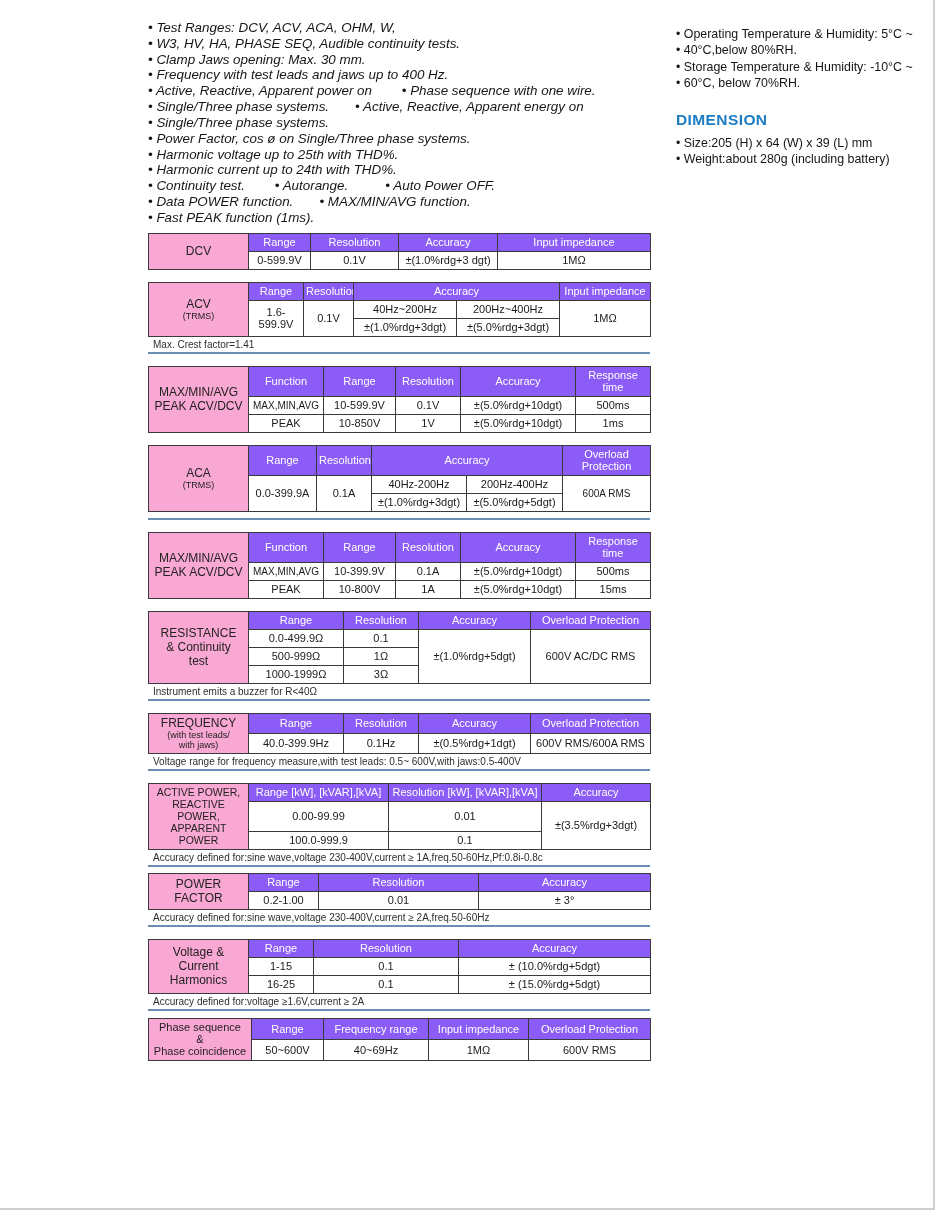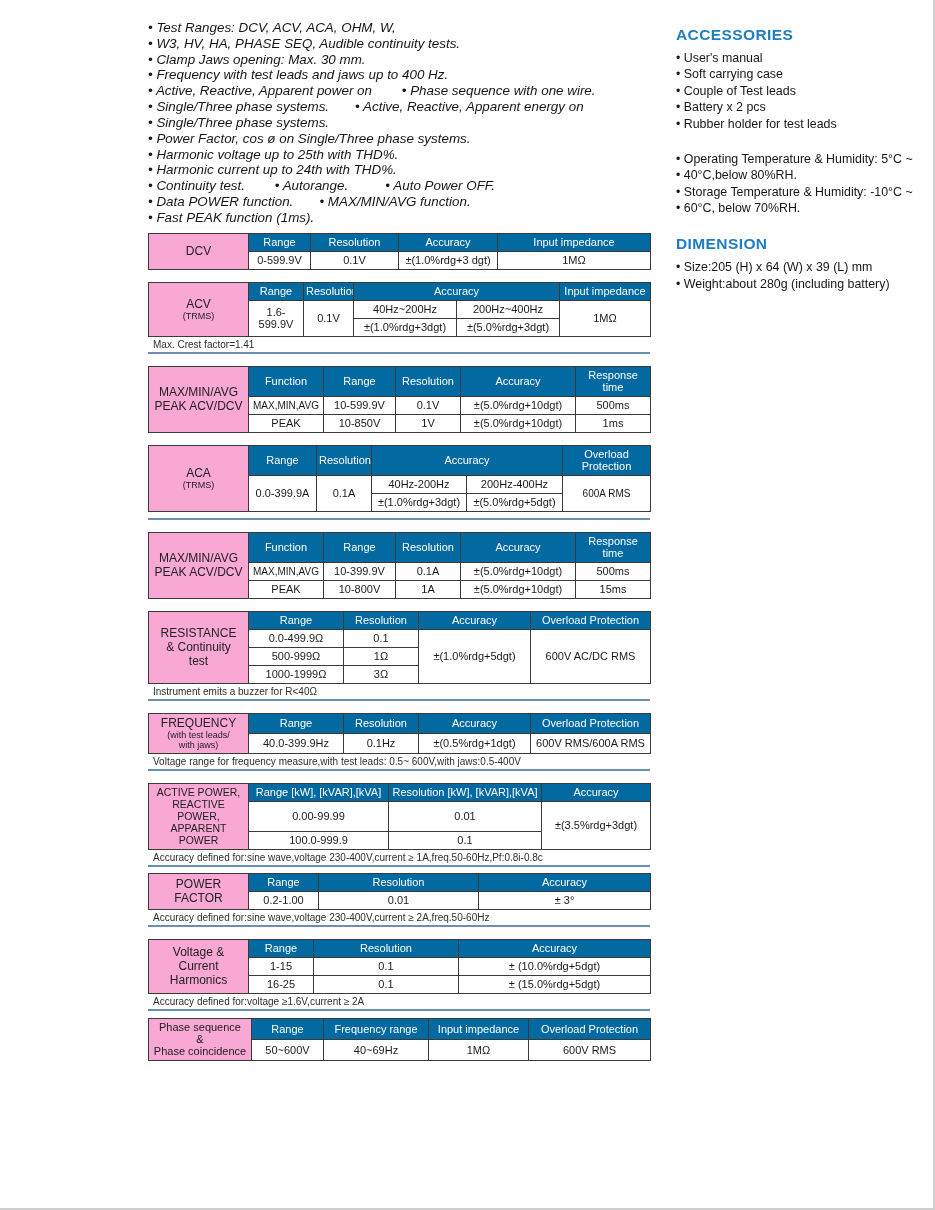--- a/index.html
+++ b/index.html
@@ -17,21 +17,21 @@
   .fn-item { font-size:13.4px; line-height:1.18; white-space:pre-wrap; color:#161616;font-style:italic; }
 
   .block { margin-top:12px; }
   .block.first { margin-top:7px; }
 
   table { border-collapse:collapse; table-layout:fixed; width:502px; }
   th, td {
     border:1px solid #3a3a3a; text-align:center; vertical-align:middle;
     font-size:11px; padding:2.5px 2px; font-weight:normal; overflow:hidden;
   }
-  th { background:#0369a1; color:#ffffff; }
+  th { background:#8b5cf6; color:#ffffff; }
   td.lbl { font-size:12px; color:#222; background:#f9a8d4; }
   td.lbl .sub { font-size:9px; }
   td.small { font-size:10px; }
   .note { font-size:10px; color:#2e2e2e; padding:2px 0 1px 5px; }
   .rule { border-bottom:2px solid #6a8fb2; margin-top:1px; }
 
   
   .r-sec { margin-bottom:19px; }
   .r-title { font-size:15.5px; font-weight:bold; color:#1d7dc4; letter-spacing:.4px; margin:0 0 6px 0; }
   .r-item { font-size:12.4px; line-height:1.32; white-space:pre-wrap; color:#161616; }
@@ -438,28 +438,20 @@
         <td>600V RMS</td>
       </tr>
     </tbody>
       </table>
   </div>
 
 </div>
 
 <div class="right">
 
-  <div class="r-sec">
-    <h2 class="r-title">ACCESSORIES</h2>
-    <div class="r-item">• User's manual</div>
-    <div class="r-item">• Soft carrying case</div>
-    <div class="r-item">• Couple of Test leads</div>
-    <div class="r-item">• Battery x 2 pcs</div>
-    <div class="r-item">• Rubber holder for test leads</div>
-  </div>
 
 
   <div class="r-sec">
     <div class="r-item">• Operating Temperature &amp; Humidity: 5°C ~</div>
     <div class="r-item">• 40°C,below 80%RH.</div>
     <div class="r-item">• Storage Temperature &amp; Humidity: -10°C ~</div>
     <div class="r-item">• 60°C, below 70%RH.</div>
   </div>
 
   <div class="r-sec">

